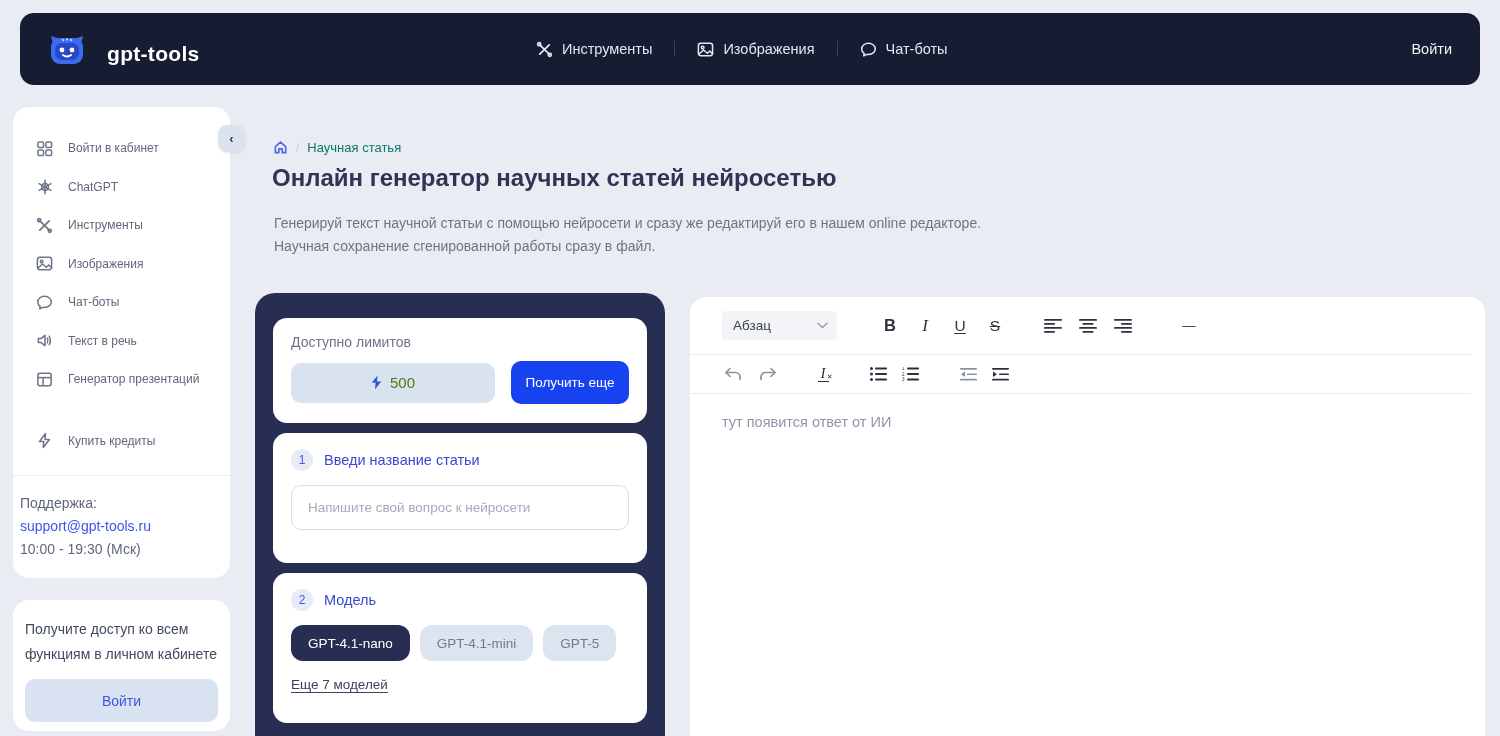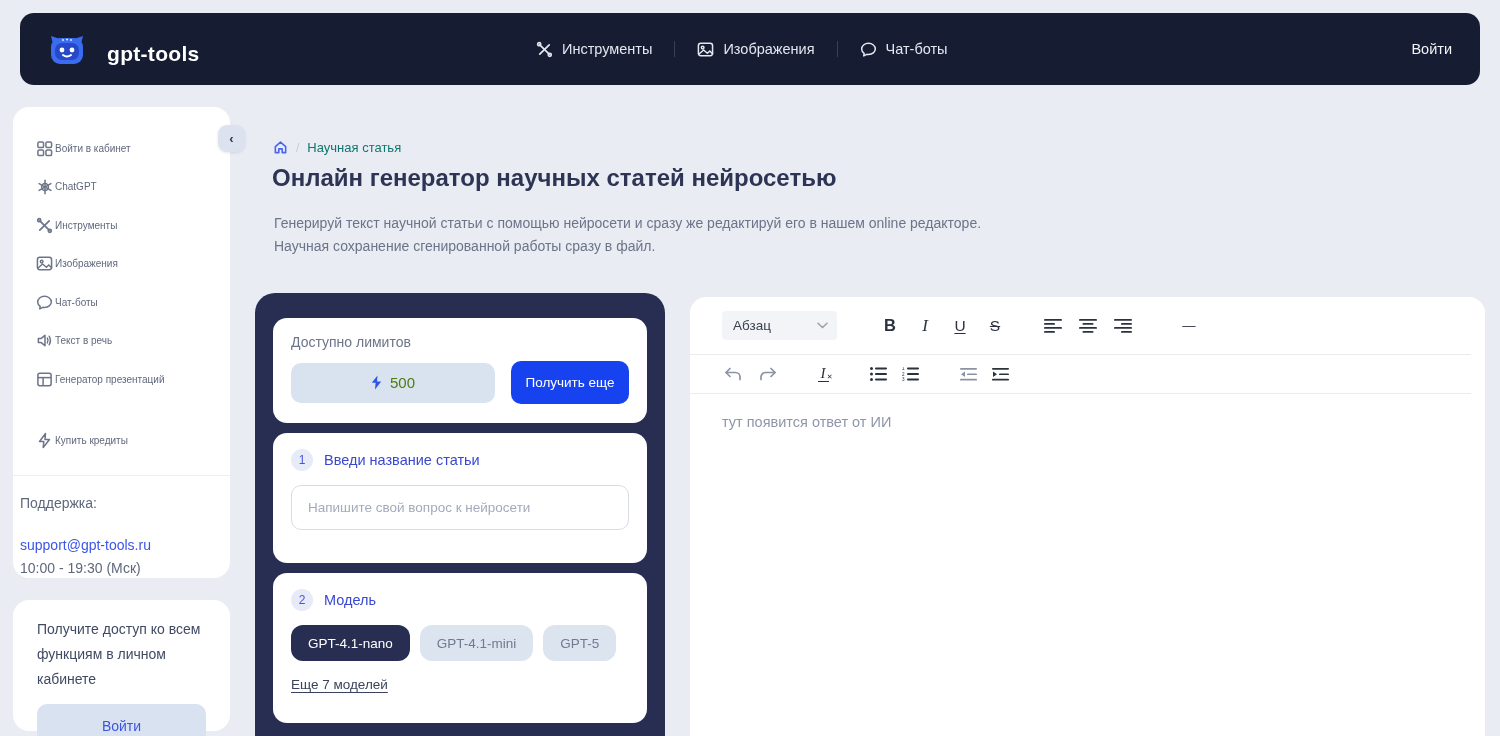--- a/index.html
+++ b/index.html
@@ -32,36 +32,36 @@
     background:#1742f0; color:#fff; font-size:14px; border:none; cursor:pointer;
     padding:12px 22px; border-radius:9px; font-family:inherit;
   }
 
   
   .sidebar-card {
     position:absolute; left:13px; width:217px; background:#fff; border-radius:16px;
   }
   .sidebar-main { top:107px; height:471px; padding:22px 0 0 0; }
   .menu-item {
-    display:flex; align-items:center; gap:1px; padding:0 22px; height:38.5px;
-    color:#5f687b; font-size:10px; cursor:pointer;
+    display:flex; align-items:center; gap:14px; padding:0 22px; height:38.5px;
+    color:#5f687b; font-size:12px; cursor:pointer;
   }
   .menu-item .mi-icon { width:19px; display:flex; justify-content:center; color:#6d7589; }
   .menu-gap { height:23px; }
   .sidebar-divider { border-top:1px solid #eceef3; margin-top:15px; }
   .support-block { padding:16px 7px; font-size:14px; line-height:23px; color:#5f687b; }
-  .support-email { color:#3b55e6; cursor:pointer;margin-top:19px; }
+  .support-email { color:#3b55e6; cursor:pointer; }
   .collapse-btn {
     position:absolute; left:218px; top:125px; width:27px; height:27px;
     background:#dce3ee; border:none; border-radius:9px; cursor:pointer;
     display:flex; align-items:center; justify-content:center;
     color:#2c3550; font-size:13px; font-weight:700;
     box-shadow:0 1px 3px rgba(40,50,90,.12);
   }
-  .sidebar-promo { top:600px; height:131px; padding:17px 24px; }
+  .sidebar-promo { top:600px; height:131px; padding:17px 12px; }
   .promo-text { font-size:14px; line-height:25px; color:#414a63; }
   .promo-login-btn {
     margin-top:12px; width:100%; height:43px; background:#d8e2f0; border:none;
     border-radius:10px; color:#3d56e0; font-size:14px; cursor:pointer; font-family:inherit;
   }
 
   
   .breadcrumb { position:absolute; left:273px; top:140px; display:flex; align-items:center; gap:8px; }
   .bc-sep { color:#c8ccd6; font-size:12px; }
   .bc-page { color:#0f766e; font-size:13px; }

